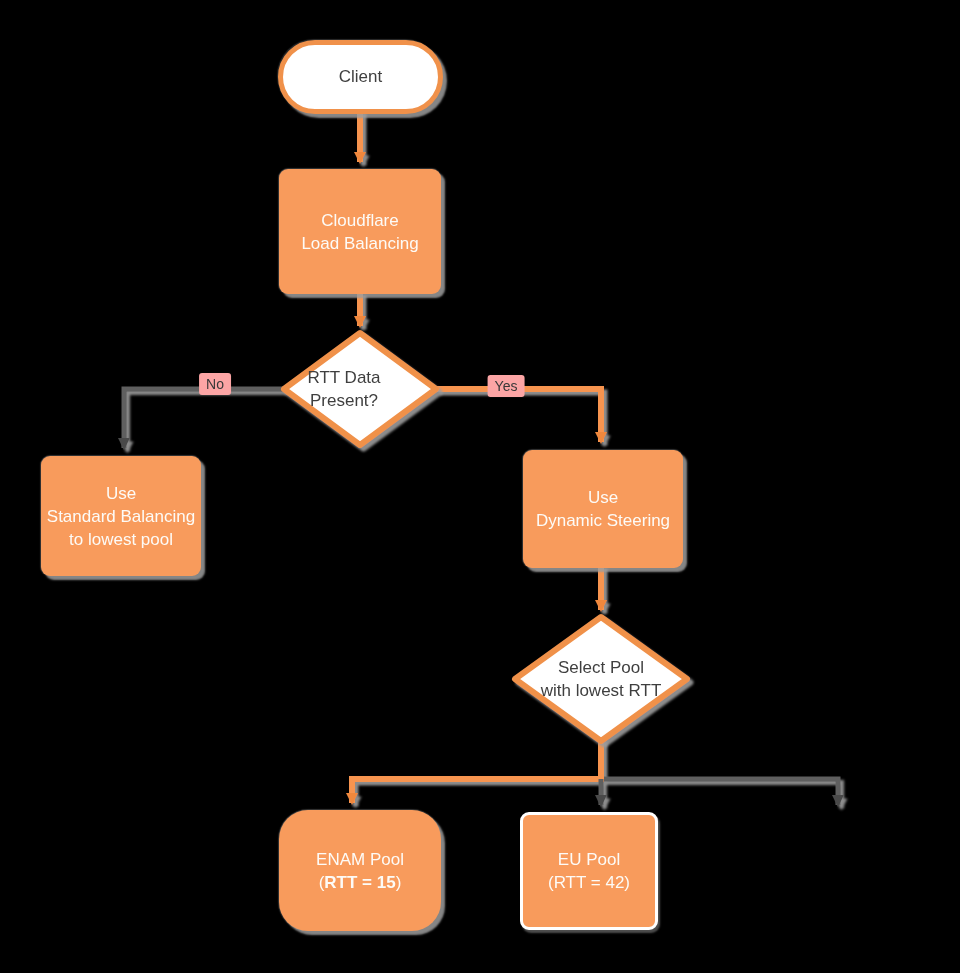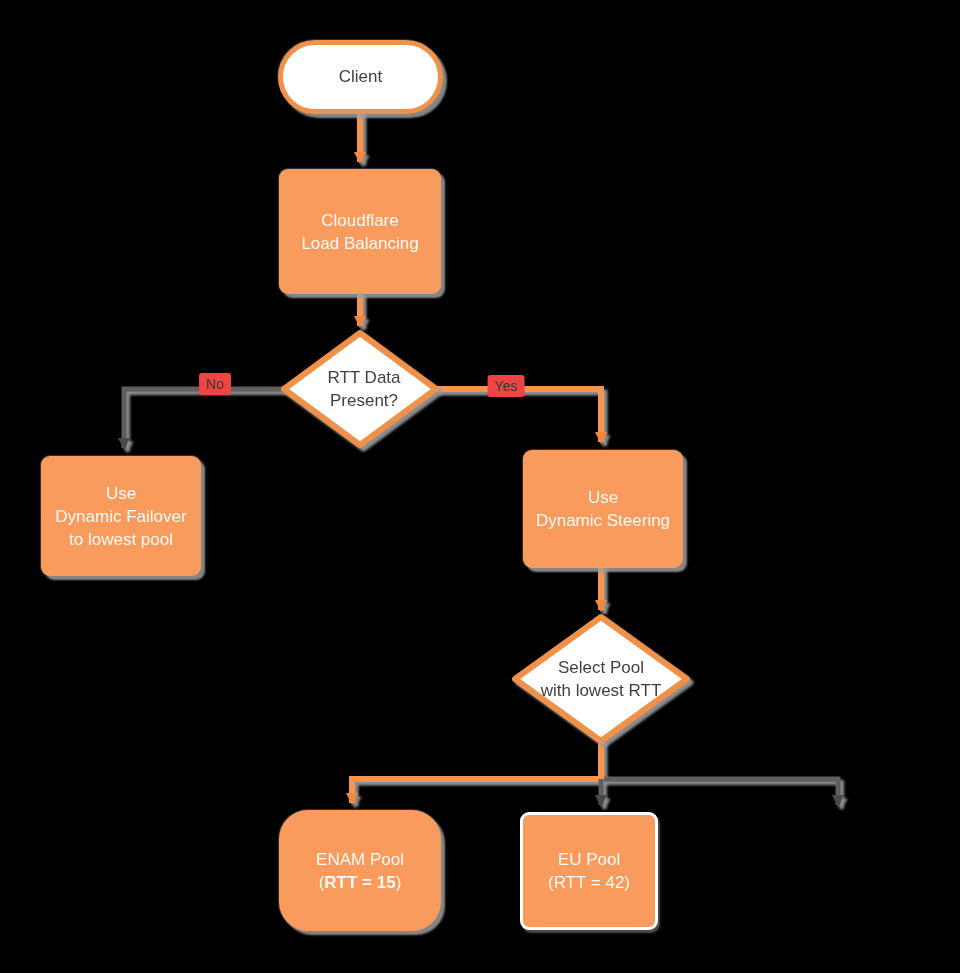--- a/index.html
+++ b/index.html
@@ -52,21 +52,21 @@
     z-index: 3;
     text-align: center;
     color: #3F3F3F;
     font-size: 17px;
     line-height: 23px;
   }
   .edge-label {
     position: absolute;
     z-index: 3;
     transform: translate(-50%, -50%);
-    background: #ef4444;
+    background: #fca5a5;
     color: #383838;
     font-size: 14px;
     line-height: 14px;
     padding: 4px 7px;
     border-radius: 3px;
   }
   .bold { font-weight: bold; }
 </style>
 </head>
 <body>
@@ -105,32 +105,32 @@
 
   <div class="node pill" style="left:278px; top:40px; width:165px; height:74px;">
     <div>Client</div>
   </div>
 
   <div class="node rect" style="left:279px; top:169px; width:162px; height:125px;">
     <div>Cloudflare</div>
     <div>Load Balancing</div>
   </div>
 
-  <div class="diamond-text" style="left:284px; top:366px; width:160px;">
+  <div class="diamond-text" style="left:264px; top:366px; width:160px;">
     <div>RTT Data</div>
     <div>Present?</div>
   </div>
 
   <div class="edge-label" style="left:215px; top:384px;">No</div>
 
   <div class="edge-label" style="left:506px; top:386px;">Yes</div>
 
   <div class="node rect" style="left:41px; top:456px; width:160px; height:120px;">
     <div>Use</div>
-    <div>Dynamic Failover</div>
+    <div>Standard Balancing</div>
     <div>to lowest pool</div>
   </div>
 
   <div class="node rect" style="left:523px; top:450px; width:160px; height:118px;">
     <div>Use</div>
     <div>Dynamic Steering</div>
   </div>
 
   <div class="diamond-text" style="left:511px; top:656px; width:180px;">
     <div>Select Pool</div>

